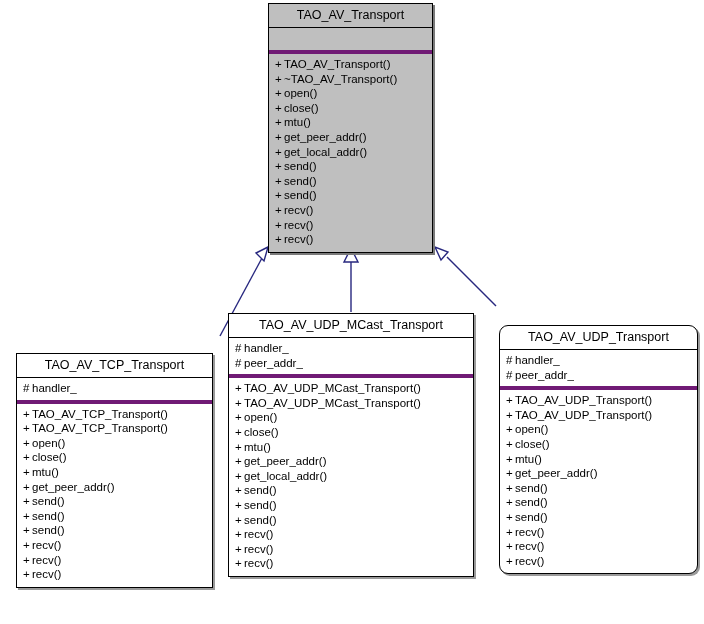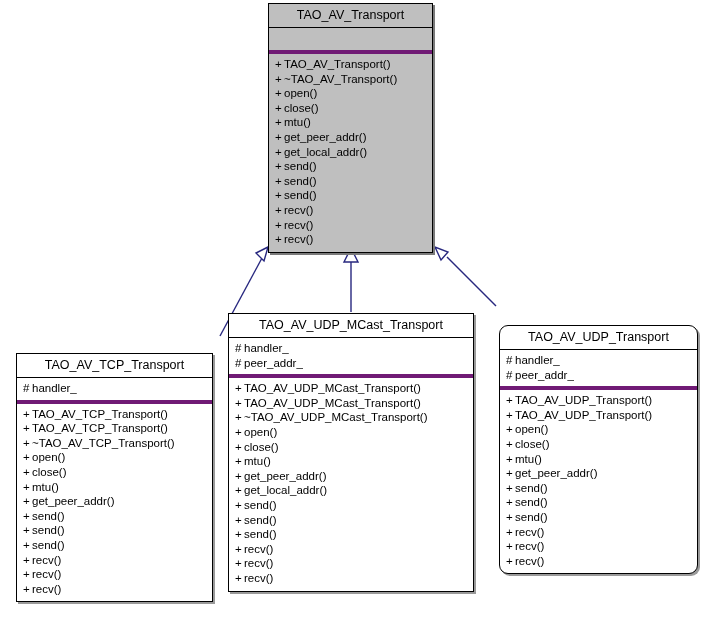--- a/index.html
+++ b/index.html
@@ -123,21 +123,20 @@
   </div>
 
   <div class="uml-node has-shadow" id="node-tcp">
     <div class="node-title">TAO_AV_TCP_Transport</div>
     <div class="node-attrs">
         <div class="member"><span class="vis">#</span><span>handler_</span></div>
       </div>
     <div class="node-ops">
         <div class="member"><span class="vis">+</span><span>TAO_AV_TCP_Transport()</span></div>
         <div class="member"><span class="vis">+</span><span>TAO_AV_TCP_Transport()</span></div>
-        <div class="member"><span class="vis">+</span><span>~TAO_AV_TCP_Transport()</span></div>
         <div class="member"><span class="vis">+</span><span>open()</span></div>
         <div class="member"><span class="vis">+</span><span>close()</span></div>
         <div class="member"><span class="vis">+</span><span>mtu()</span></div>
         <div class="member"><span class="vis">+</span><span>get_peer_addr()</span></div>
         <div class="member"><span class="vis">+</span><span>send()</span></div>
         <div class="member"><span class="vis">+</span><span>send()</span></div>
         <div class="member"><span class="vis">+</span><span>send()</span></div>
         <div class="member"><span class="vis">+</span><span>recv()</span></div>
         <div class="member"><span class="vis">+</span><span>recv()</span></div>
         <div class="member"><span class="vis">+</span><span>recv()</span></div>
@@ -146,21 +145,20 @@
 
   <div class="uml-node has-shadow" id="node-udpmcast">
     <div class="node-title">TAO_AV_UDP_MCast_Transport</div>
     <div class="node-attrs">
         <div class="member"><span class="vis">#</span><span>handler_</span></div>
         <div class="member"><span class="vis">#</span><span>peer_addr_</span></div>
       </div>
     <div class="node-ops">
         <div class="member"><span class="vis">+</span><span>TAO_AV_UDP_MCast_Transport()</span></div>
         <div class="member"><span class="vis">+</span><span>TAO_AV_UDP_MCast_Transport()</span></div>
-        <div class="member"><span class="vis">+</span><span>~TAO_AV_UDP_MCast_Transport()</span></div>
         <div class="member"><span class="vis">+</span><span>open()</span></div>
         <div class="member"><span class="vis">+</span><span>close()</span></div>
         <div class="member"><span class="vis">+</span><span>mtu()</span></div>
         <div class="member"><span class="vis">+</span><span>get_peer_addr()</span></div>
         <div class="member"><span class="vis">+</span><span>get_local_addr()</span></div>
         <div class="member"><span class="vis">+</span><span>send()</span></div>
         <div class="member"><span class="vis">+</span><span>send()</span></div>
         <div class="member"><span class="vis">+</span><span>send()</span></div>
         <div class="member"><span class="vis">+</span><span>recv()</span></div>
         <div class="member"><span class="vis">+</span><span>recv()</span></div>

